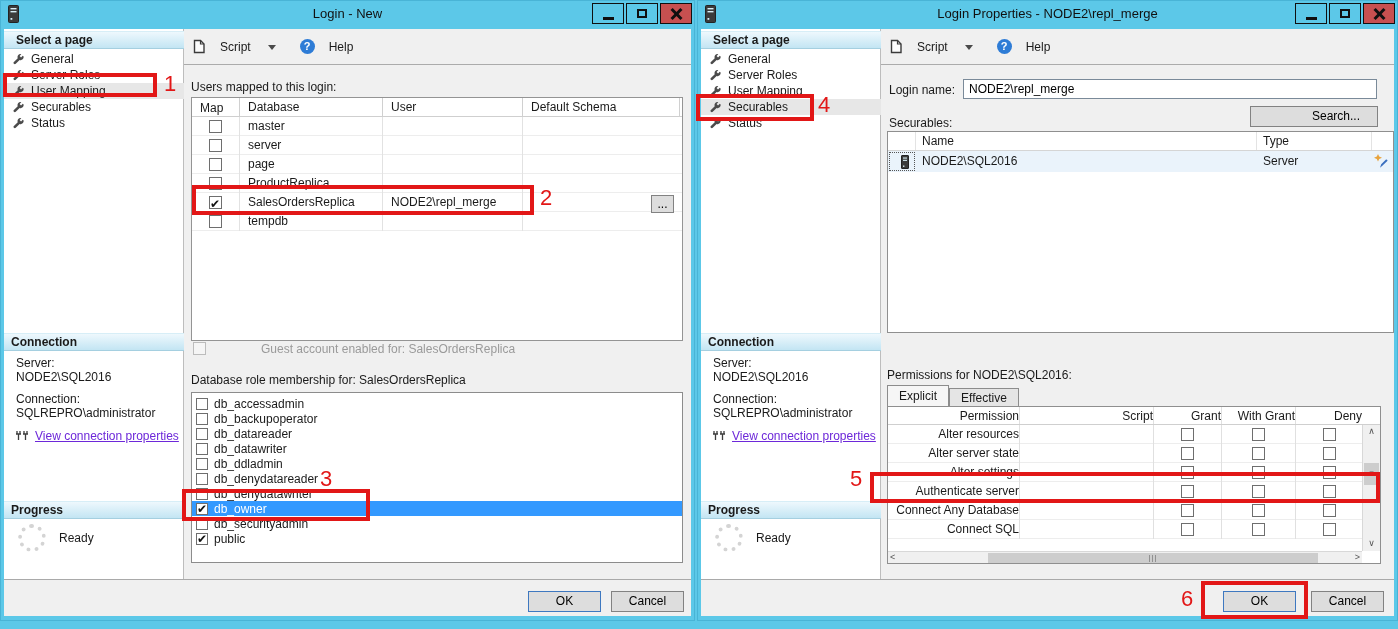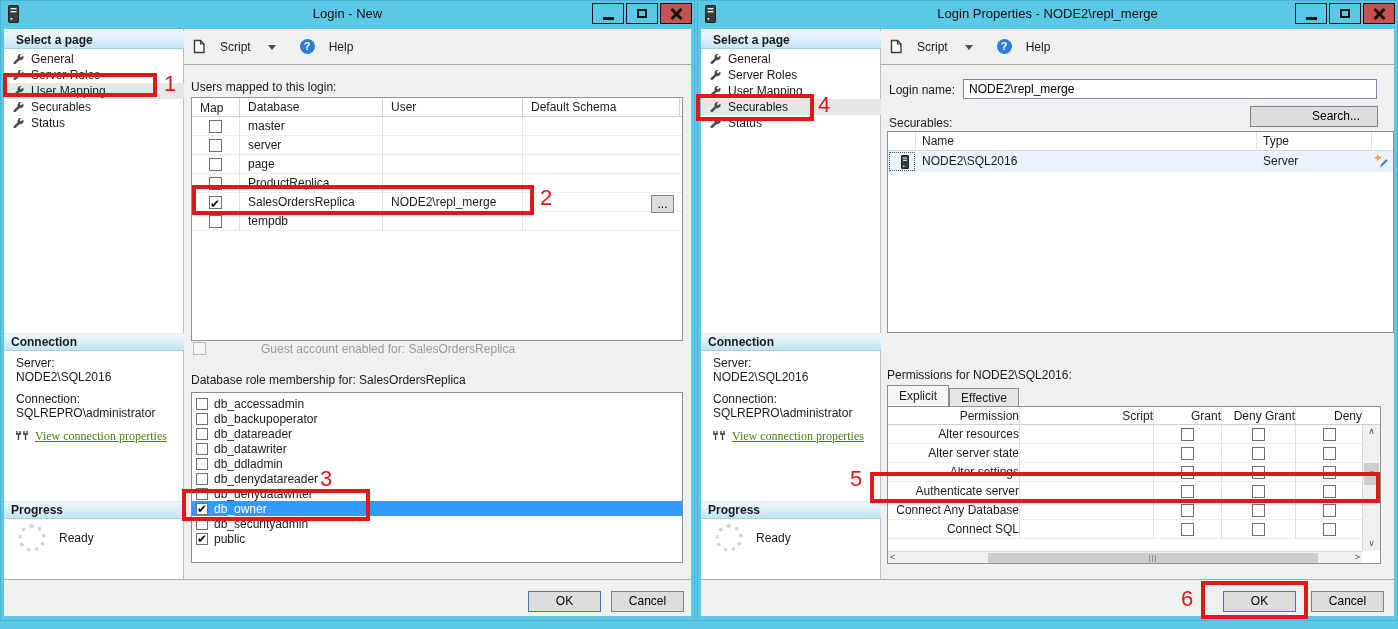--- a/index.html
+++ b/index.html
@@ -37,21 +37,21 @@
     border-top:1px solid #d7eef7; border-bottom:1px solid #a5cfe0; }
   .sp-h { top:2px;padding-left:12px; } .conn-h { top:304px; } .prog-h { top:472px; }
   .side-items { position:absolute; left:0; top:22px; width:180px;text-align:center; }
   .side-item { display:flex; align-items:center; height:16px; padding-left:9px; gap:7px; cursor:default; }
   .side-item.active { background:#e7e7e7; }
   .conn-label { position:absolute; left:12px; color:#1a1a1a; }
   .conn-value { position:absolute; left:12px; color:#1a1a1a; white-space:nowrap; }
   .lbl-server { top:327px; } .val-server { top:341px; }
   .lbl-conn { top:363px; } .val-conn { top:377px; }
   .link-row { position:absolute; left:10px; top:400px; display:flex; align-items:center; gap:6px; }
-  .link { color:#4d7c0f; text-decoration:underline; cursor:pointer;font-family:Liberation Serif, serif; }
+  .link { color:#6d28d9; text-decoration:underline; cursor:pointer; }
   .spinner { position:absolute; left:14px; top:495px; width:28px; height:28px;
     border:4px dotted #d4d4d4; border-radius:50%; }
   .ready { position:absolute; left:55px; top:502px; }
 
   
   .toolbar { position:absolute; left:180px; right:0; top:0; height:36px; border-bottom:1px solid #ababab;
     display:flex; align-items:center; padding-left:8px; gap:14px; }
   .tb-label { font-size:12px; }
   .caret { width:0; height:0; border-left:4px solid transparent; border-right:4px solid transparent;
     border-top:5px solid #4a4a4a; margin:2px 6px 0 3px; }
@@ -470,21 +470,21 @@
     <div class="tabs">
       <div class="tab active">Explicit</div>
       <div class="tab">Effective</div>
     </div>
 
     <div class="pgrid">
       <div class="phead" id="perm-head">
           <div class="pc pc0">Permission</div>
           <div class="pc pc1">Script</div>
           <div class="pc pc2">Grant</div>
-          <div class="pc pc3">Deny Grant</div>
+          <div class="pc pc3">With Grant</div>
           <div class="pc pc4">Deny</div>
         </div>
       <div id="perm-rows">
           <div class="prow">
             <div class="pc pc0">Alter resources</div>
             <div class="pc pc1"></div>
             <div class="pc pc2 ckcell">
               <span class="cb"></span>
             </div>
             <div class="pc pc3 ckcell">

